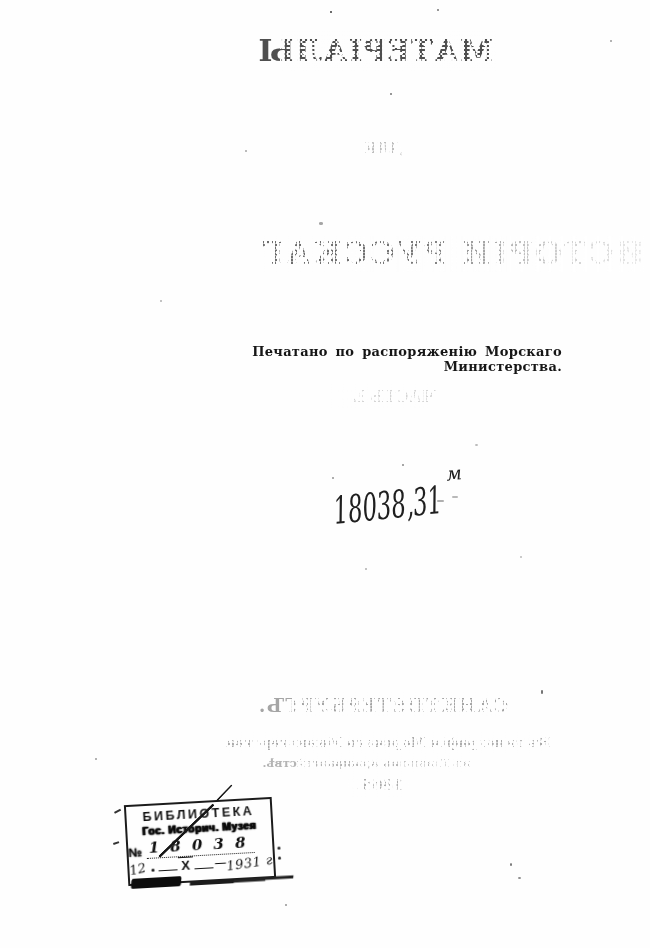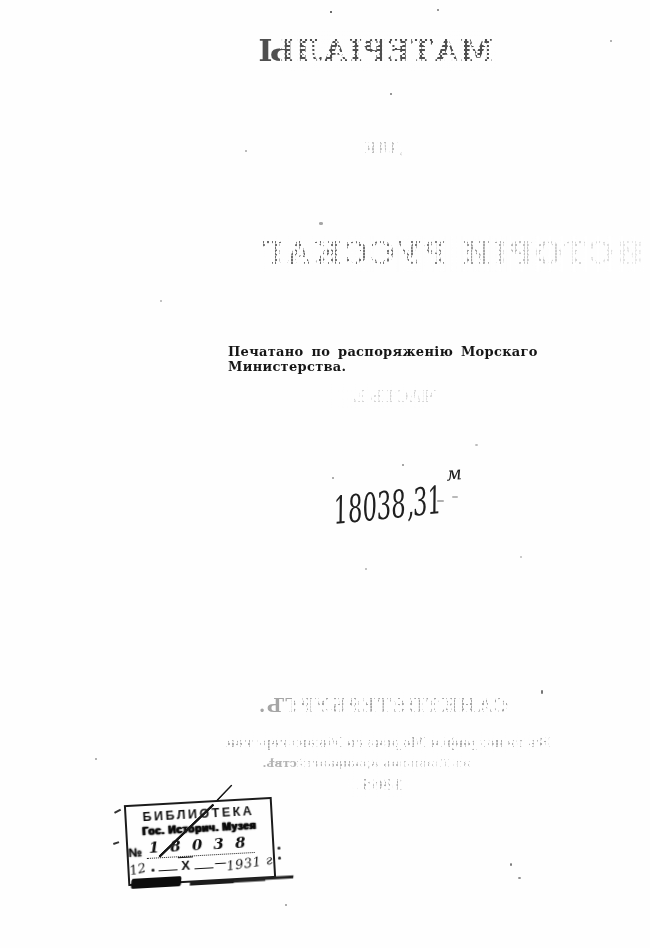--- a/index.html
+++ b/index.html
@@ -77,21 +77,21 @@
     font-size:11.5px;color:#9c9c9c;opacity:.75;filter:blur(0.6px);
   }
   .bleed-year{
     left:350px;top:776px;width:60px;text-align:center;
     font-size:15px;color:#949494;opacity:.75;filter:blur(0.55px);
   }
 
   
   .printed-line{
     left:228px;top:344px;width:334px;
-    text-align:left;
+    text-align:right;
     font-size:13px;font-weight:bold;
     letter-spacing:.3px;word-spacing:3px;
     color:#161616;
   }
 
   
   .hand{
     font-family:"DejaVu Serif", serif;
     font-style:italic;
     color:#1f1f1f;

